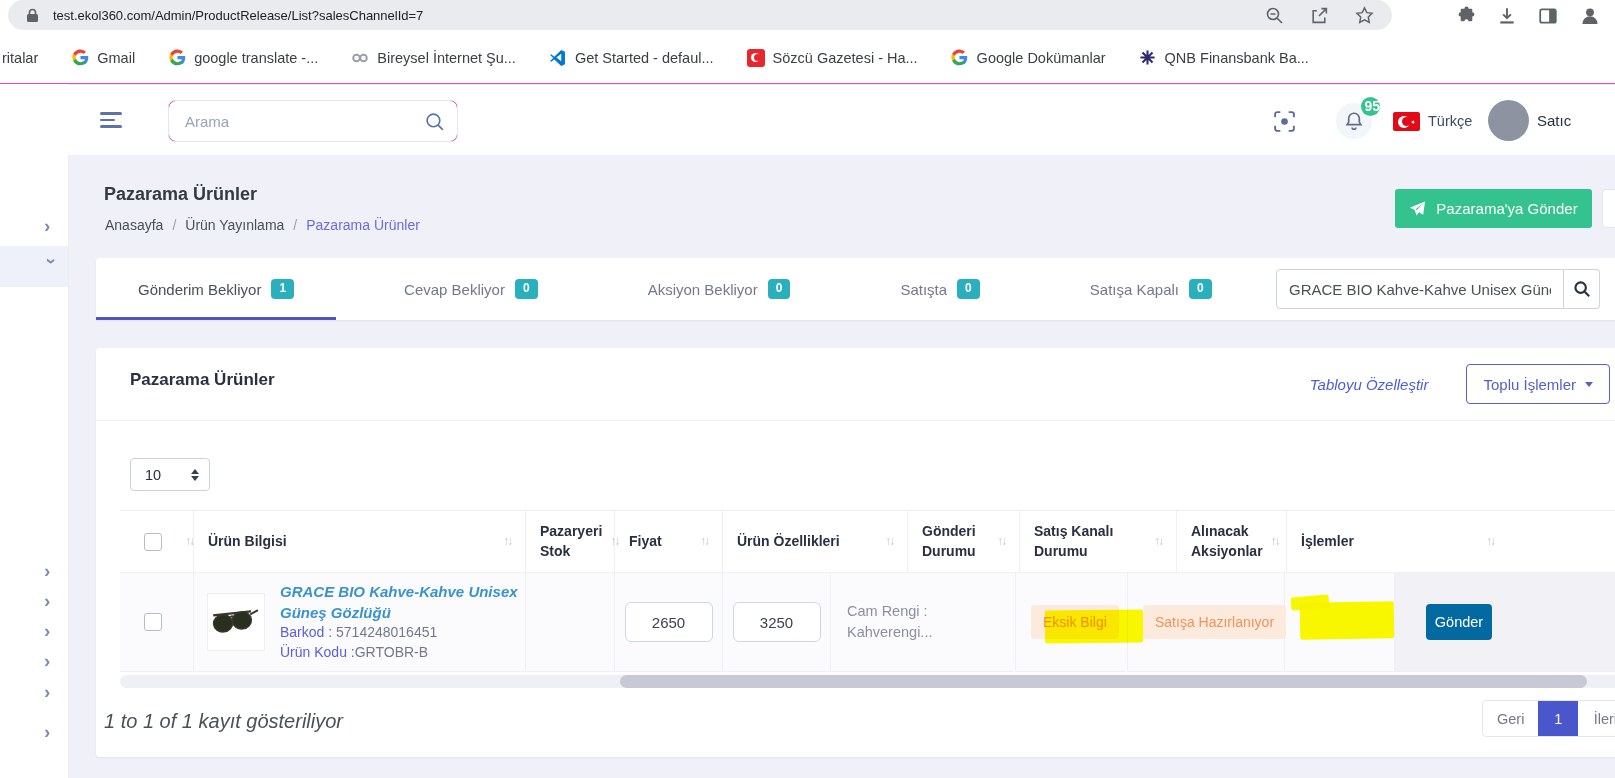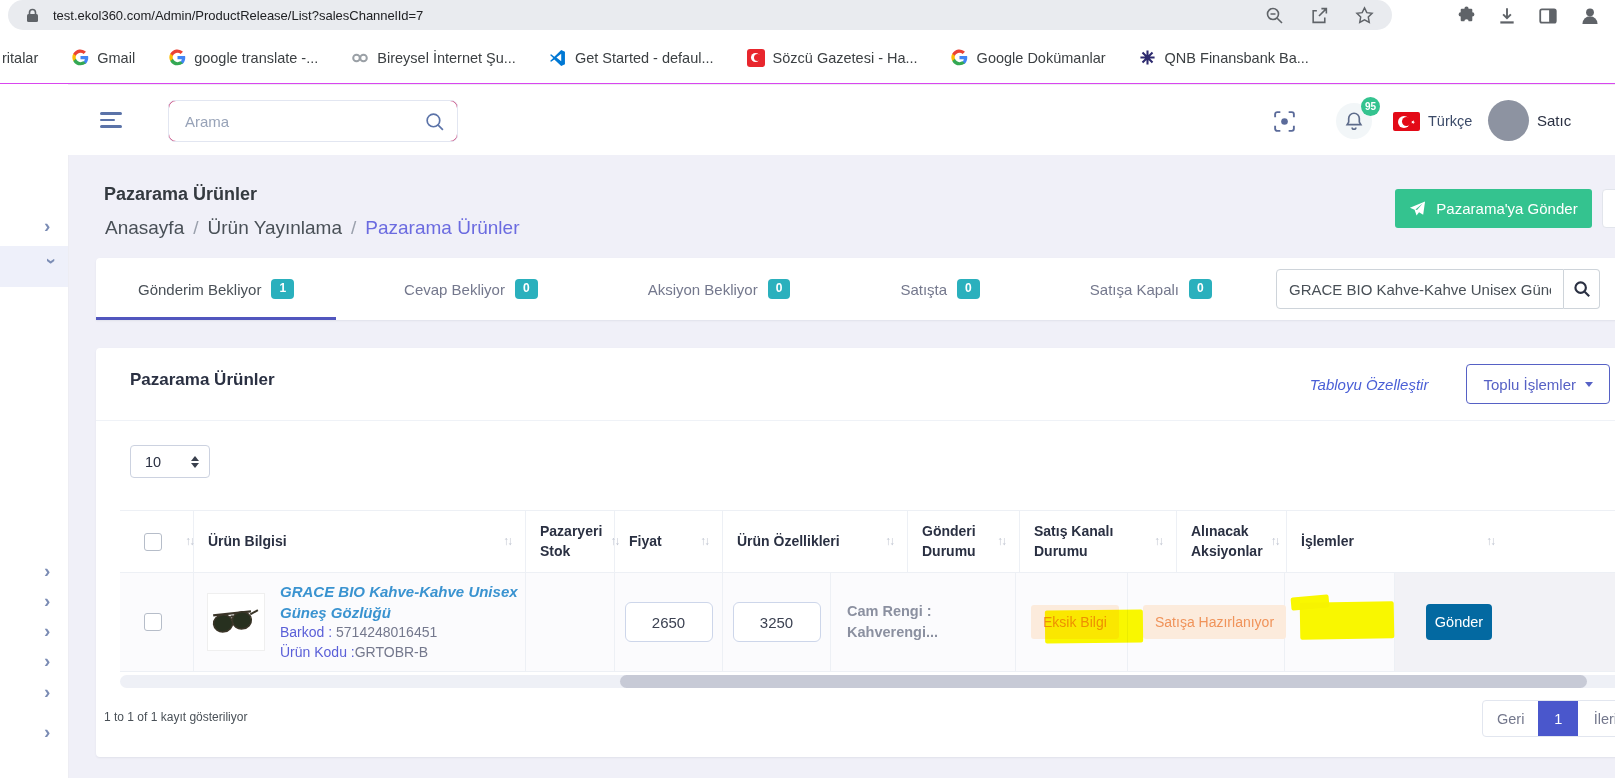--- a/index.html
+++ b/index.html
@@ -34,32 +34,32 @@
 .topbar { position:absolute; left:68px; top:84px; width:1547px; height:71px; background:#fff; border-top:1px solid #ececf0; }
 .hamb { position:absolute; left:32px; top:27px; width:22px; cursor:pointer; }
 .hamb i { display:block; height:2.6px; background:#5b73a8; border-radius:2px; margin-bottom:4px; }
 .hamb i:nth-child(2) { width:15px; }
 .tb-search { position:absolute; left:100px; top:15px; width:290px; height:42px; border:1px solid #e2e6f1; border-radius:7px; background:#be185d; }
 .tb-search input { width:100%; height:100%; border:0; outline:0; border-radius:7px; padding:0 40px 0 16px; font-size:15px; color:#495057; font-family:inherit; }
 .tb-search input::placeholder { color:#98a3b8; }
 .tb-search .mag { position:absolute; right:12px; top:10px; }
 .icon-scan { position:absolute; left:1204px; top:24px; }
 .bell-wrap { position:absolute; left:1268px; top:18px; width:36px; height:36px; background:#f2f6f8; border-radius:50%; display:flex; align-items:center; justify-content:center; }
-.bell-badge { position:absolute; top:-6px; right:-8px; background:#34c38f; color:#fff; font-size:10px; font-weight:700; border-radius:50%; width:19px; height:19px; line-height:19px; text-align:center; }
+.bell-badge { position:absolute; top:-6px; right:-8px; background:#34c38f; color:#fff; font-size:14px; font-weight:700; border-radius:50%; width:19px; height:19px; line-height:19px; text-align:right; }
 .flag { position:absolute; left:1325px; top:27px; width:27px; height:19px; background:#e30a17; border-radius:2px; overflow:hidden; }
 .flag::before { content:""; position:absolute; left:5px; top:3.5px; width:12px; height:12px; background:#fff; border-radius:50%; }
 .flag::after { content:""; position:absolute; left:8.5px; top:5px; width:9px; height:9px; background:#e30a17; border-radius:50%; }
 .flag .st { position:absolute; left:18px; top:7.5px; width:4px; height:4px; background:#fff; transform:rotate(20deg); clip-path:polygon(50% 0,63% 35%,100% 38%,70% 60%,82% 100%,50% 76%,18% 100%,30% 60%,0 38%,37% 35%); }
 .lang-label { position:absolute; left:1360px; top:28px; font-size:14.5px; color:#3b4a68; font-weight:500; }
 .user-avatar { position:absolute; left:1420px; top:15px; width:41px; height:41px; background:#8d93a1; border-radius:50%; }
 .user-name { position:absolute; left:1469px; top:27px; font-size:15px; color:#2a3042; font-weight:500; }
 
 
 .page-title { position:absolute; left:104px; top:184px; font-size:18px; font-weight:700; color:#343a40; }
-.breadcrumb { position:absolute; left:105px; top:217px; display:flex; font-size:19px; color:#495057; }
+.breadcrumb { position:absolute; left:105px; top:217px; display:flex; font-size:14px; color:#495057; }
 .crumb:not(:first-child)::before { content:"/"; padding:0 9px; color:#9aa0ac; font-style:normal; }
 .crumb.last { color:#6b6be0; }
 .btn-send { position:absolute; left:1395px; top:189px; width:197px; height:39px; background:#34c38f; border-radius:3px; color:#fff; font-size:15px; display:flex; align-items:center; justify-content:center; gap:10px; cursor:pointer; }
 .btn-partial { position:absolute; left:1602px; top:189px; width:40px; height:39px; background:#fff; border:1px solid #e2e5ec; border-radius:4px; }
 
 
 .tabs-card { position:absolute; left:96px; top:258px; width:1540px; height:62px; background:#fff; border-radius:4px 4px 0 0; box-shadow:0 1px 2px rgba(56,65,74,.08); }
 .tabs { display:flex; height:62px; align-items:stretch; }
 .tab { padding:0 42px; margin-right:26px; display:flex; align-items:center; gap:10px; font-size:15px; color:#74788d; position:relative; cursor:pointer; white-space:nowrap; }
 .tab.active { color:#495057; }
@@ -70,21 +70,21 @@
 .ts-btn { width:36px; height:40px; border:1px solid #ced4da; border-left:0; border-radius:0 4px 4px 0; background:#fff; display:flex; align-items:center; justify-content:center; cursor:pointer; }
 
 
 .main-card { position:absolute; left:96px; top:348px; width:1540px; height:409px; background:#fff; border-radius:4px; box-shadow:0 1px 2px rgba(56,65,74,.08); }
 .mc-title { position:absolute; left:34px; top:22px; font-size:17px; font-weight:700; color:#2a3042; }
 .mc-right { position:absolute; right:26px; top:16px; display:flex; align-items:center; gap:38px; }
 .customize { color:#4a5fd6; font-style:italic; font-size:15px; cursor:pointer; }
 .bulk-btn { border:1px solid #5661c5; color:#5661c5; border-radius:4px; height:40px; padding:0 16px; display:flex; align-items:center; gap:9px; font-size:15px; background:#fff; cursor:pointer; }
 .caret { width:0; height:0; border-left:4.5px solid transparent; border-right:4.5px solid transparent; border-top:5px solid #5661c5; }
 .mc-divider { position:absolute; left:0; top:72px; width:100%; height:1px; background:#eff2f7; }
-.page-size { position:absolute; left:34px; top:97px; width:80px; height:33px; border:1px solid #ccd2e0; border-radius:4px; display:flex; align-items:center; cursor:pointer; background:#fff; }
+.page-size { position:absolute; left:34px; top:110px; width:80px; height:33px; border:1px solid #ccd2e0; border-radius:4px; display:flex; align-items:center; cursor:pointer; background:#fff; }
 .ps-val { padding-left:14px; font-size:14.5px; color:#2a3042; flex:1; }
 .ps-arrows { padding-right:10px; display:flex; flex-direction:column; gap:2px; }
 .ps-arrows i { width:0; height:0; border-left:4px solid transparent; border-right:4px solid transparent; }
 .ps-arrows i.up { border-bottom:5px solid #39404d; }
 .ps-arrows i.dn { border-top:5px solid #39404d; }
 
 
 .tbl { position:absolute; left:24px; top:162px; width:1516px; }
 .thead { display:flex; border-top:1px solid #edf0f5; border-bottom:1px solid #edf0f5; height:63px; background:#fff; }
 .th { display:flex; align-items:center; padding:0 14px; font-weight:700; font-size:14px; color:#2a3042; border-right:1px solid #edf0f5; line-height:1.4; }
@@ -97,37 +97,37 @@
 .td { border-right:1px solid #edf0f5; display:flex; align-items:center; }
 .td.c1 { padding-left:24px; }
 .td.c2 { padding-left:13px; gap:15px; }
 .thumb { width:58px; height:58px; background:#fff; border:1px solid #efefef; display:flex; align-items:center; justify-content:center; flex:none; }
 .pinfo { font-size:14px; line-height:1.38; }
 .p-name { color:#3a93d0; font-style:italic; font-weight:700; font-size:15px; display:block; cursor:pointer; }
 .p-line { color:#74788d; display:block; }
 .p-label { color:#5a5fd8; }
 .td.c4,.td.c5 { justify-content:center; }
 .price { width:88px; height:40px; border:1px solid #cdd6ea; border-radius:6px; text-align:center; font-size:15px; color:#3c4252; outline:0; background:#fff; font-family:inherit; }
-.td.c6 { padding:0 16px; color:#8b90a0; font-size:14.5px; line-height:1.45;font-weight:bold; }
+.td.c6 { padding:0 16px; color:#8b90a0; font-size:14.5px; line-height:1.45; }
 .feat { width:124px; }
 .td.c7,.td.c8,.td.c9 { padding-left:15px; }
 .badge-status { background:#fcebdc; color:#f0935a; font-size:14px; padding:9px 12px; border-radius:3px; white-space:nowrap; }
 .td.c10 { background:#f2f2f6; padding-left:14px; }
 .btn-gonder { width:66px; height:36px; background:#0369a1; color:#fff; border-radius:4px; font-size:14.5px; display:flex; align-items:center; justify-content:center; cursor:pointer;margin-left:17px; }
 
 
 .hl { position:absolute; background:#fdfb00; mix-blend-mode:multiply; border-radius:2px; }
 .hl1 { left:1045px; top:610px; width:98px; height:33px; transform:rotate(-.6deg); }
 .hl2a { left:1300px; top:602px; width:94px; height:37px; transform:rotate(-1deg); }
 .hl2b { left:1291px; top:596px; width:38px; height:13px; transform:rotate(-5deg); }
 
 
 .hscroll { position:absolute; left:24px; top:327px; width:1516px; height:13px; background:#eef0f6; border-radius:7px; }
 .hthumb { position:absolute; left:500px; top:0; width:967px; height:13px; background:#c7cad6; border-radius:7px; cursor:pointer; }
-.pg-info { position:absolute; left:8px; top:362px; font-size:12px; color:#495057; }
+.pg-info { position:absolute; left:8px; top:362px; font-size:20px; color:#495057;font-style:italic; }
 .pager { position:absolute; left:1386px; top:352px; display:flex; height:37px; border:1px solid #e2e6ef; border-radius:4px; overflow:hidden; background:#fff; }
 .pg-btn { min-width:54px; padding:0 14px; display:flex; align-items:center; justify-content:center; font-size:14.5px; color:#74788d; cursor:pointer; }
 .pg-cur { background:#4a57cc; color:#fff; min-width:40px; padding:0; }
 </style>
 </head>
 <body>
 
 <div class="root">
 
   <div class="btoolbar">

